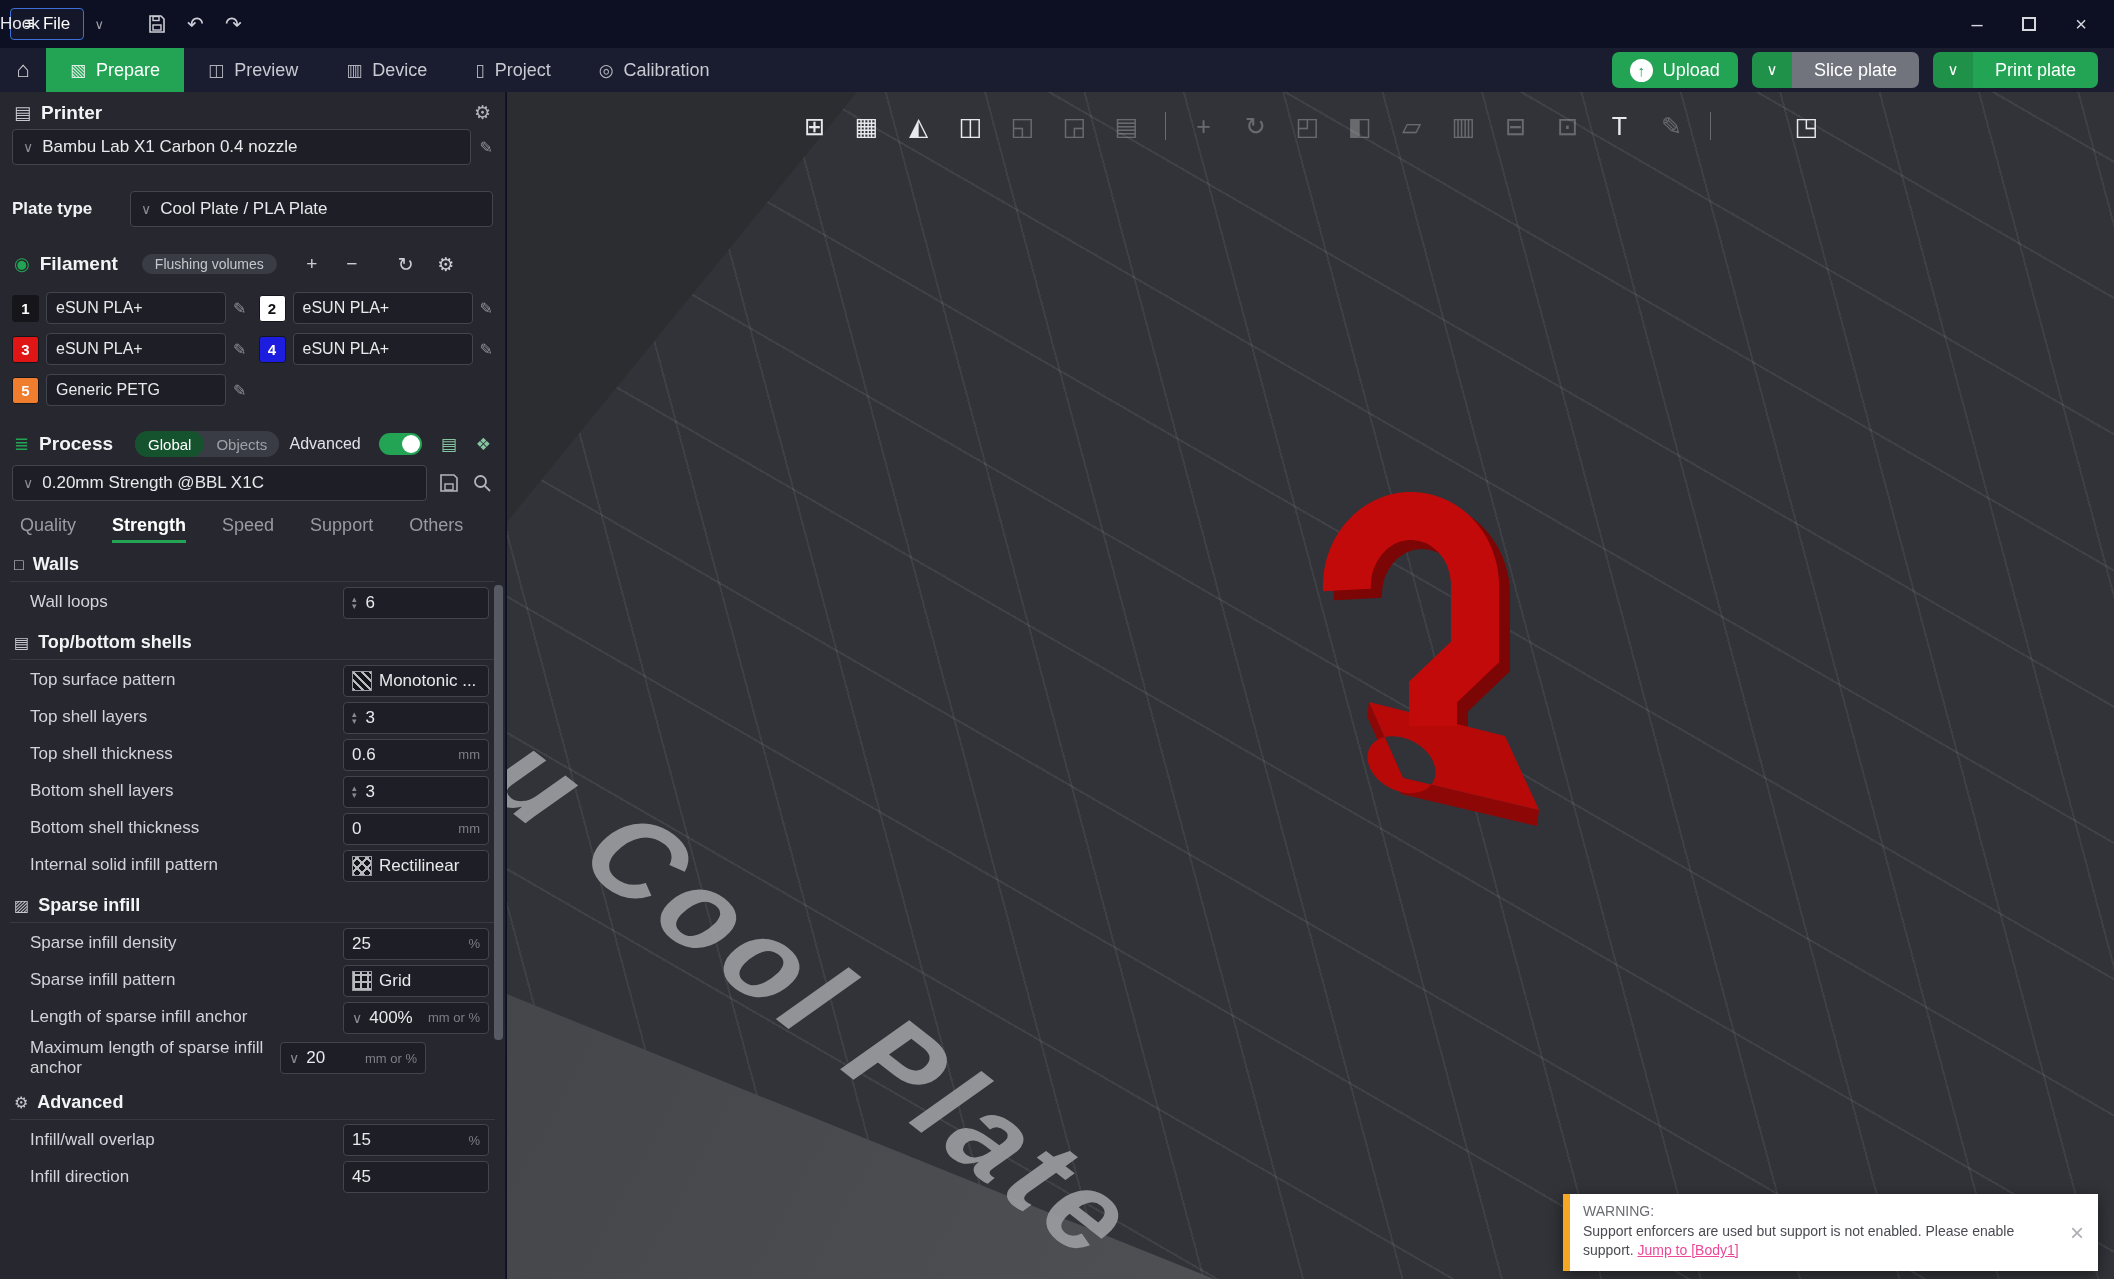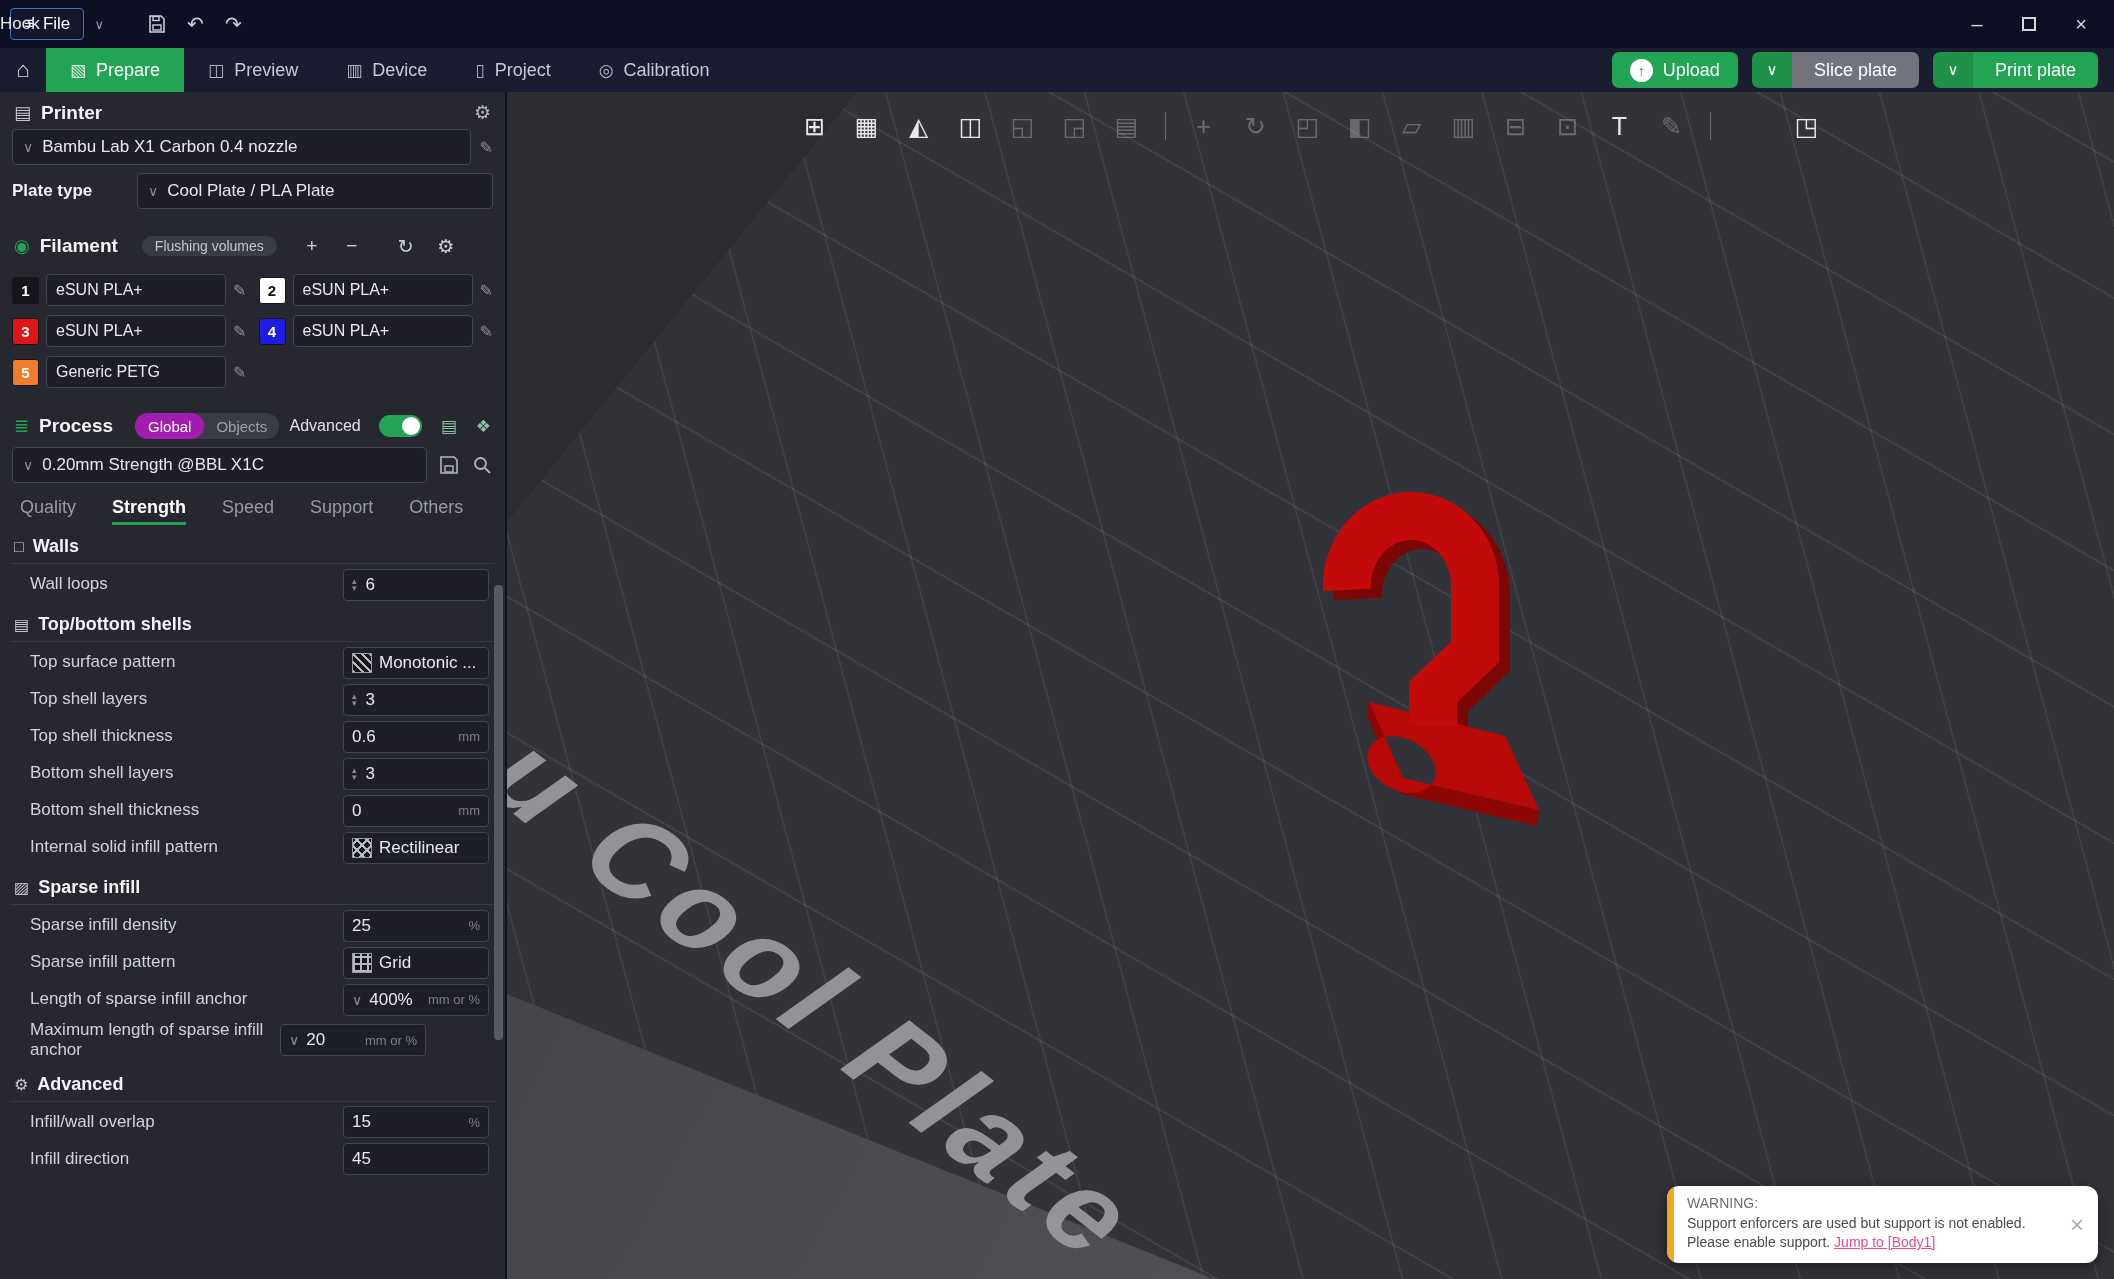--- a/index.html
+++ b/index.html
@@ -46,21 +46,21 @@
   .edit-ic{color:#8f9097;font-size:16px;cursor:pointer;flex:none}
   .plate-label{font-weight:bold;color:#f0f1f4;font-size:17px;width:116px;flex:none}
   .pill{background:#3a3c45;border-radius:13px;height:20px;padding:0 13px;font-size:14px;color:#c6c7cd;display:flex;align-items:center;cursor:pointer;margin-left:14px}
   .mini-btn{width:30px;height:28px;display:flex;align-items:center;justify-content:center;color:#cdced5;font-size:19px;cursor:pointer}
   .fil-row{display:flex;gap:12px;padding:0 12px;margin-top:9px}
   .fil-cell{display:flex;align-items:center;gap:7px;flex:1;min-width:0}
   .fil-cell.half{flex:0 0 calc(50% - 6px)}
   .badge{width:27px;height:27px;border-radius:3px;display:flex;align-items:center;justify-content:center;font-size:15px;font-weight:bold;flex:none;border:1px solid #15161b}
   .fil-field{flex:1;height:32px;border:1px solid #42444e;border-radius:4px;background:#1e1f26;display:flex;align-items:center;padding:0 9px;font-size:16px;min-width:0;cursor:pointer}
   .seg{display:flex;background:#3a3c45;border-radius:13px;height:26px;align-items:center;font-size:15px;margin-left:12px;cursor:pointer}
-  .seg .on{background:#a21caf;color:#fff;padding:12px 13px;height:26px;border-radius:13px;display:flex;align-items:center}
+  .seg .on{background:#14532d;color:#fff;padding:12px 13px;height:26px;border-radius:13px;display:flex;align-items:center}
   .seg .off{color:#9fa0a8;padding:0 12px}
   .adv-label{margin-left:auto;font-size:16px;color:#e2e3e8}
   .toggle{width:43px;height:22px;border-radius:11px;background:#23a455;position:relative;margin-left:8px;cursor:pointer;flex:none}
   .toggle::after{content:"";position:absolute;right:2px;top:2px;width:18px;height:18px;border-radius:50%;background:#fff}
   .mode-ic{color:#86c5a1;font-size:17px;margin-left:9px;cursor:pointer}
   .icon-svg{flex:none;cursor:pointer}
   .ptabs{display:flex;gap:36px;padding:14px 20px 0;height:42px}
   .ptab{font-size:18px;color:#9a9ba2;padding-bottom:9px;cursor:pointer}
   .ptab.active{color:#fff;font-weight:bold;border-bottom:3px solid #23a455}
   .params{position:relative;margin-top:2px}
@@ -93,21 +93,21 @@
   .plate-text{position:absolute;left:-235px;top:395px;font-size:118px;font-weight:bold;font-style:italic;
     color:#9b9c9f;letter-spacing:8px;white-space:nowrap;transform:rotate(38deg) skewX(-6deg);transform-origin:0 0;opacity:.92}
   .vp-toolbar{position:absolute;left:0;right:0;top:8px;display:flex;align-items:center;justify-content:center;gap:8px;height:52px}
   .vt-btn{width:44px;height:44px;display:flex;align-items:center;justify-content:center;color:#e8e9ec;font-size:25px;cursor:pointer;border-radius:5px}
   .vt-btn.dim{opacity:.3}
   .vt-sep{width:1px;height:28px;background:#6a6b70;margin:0 8px}
   .vt-btn.apart{margin-left:58px}
   .hook{position:absolute;left:800px;top:348px}
 
   
-  .toast{position:absolute;right:16px;bottom:16px;width:431px;background:#fff;border-radius:12px;
+  .toast{position:absolute;right:16px;bottom:8px;width:535px;background:#fff;border-radius:0;
     box-shadow:0 3px 14px rgba(0,0,0,.45);display:flex;overflow:hidden}
   .toast-bar{width:7px;background:#f5a623;flex:none}
   .toast-body{padding:9px 6px 11px 13px;flex:1}
   .toast-title{font-size:14px;color:#6b6c72;margin-bottom:3px}
   .toast-msg{font-size:14px;color:#4a4b50;line-height:1.35}
   .toast-link{color:#ec4899;text-decoration:underline;cursor:pointer}
   .toast-close{width:42px;display:flex;align-items:center;justify-content:center;color:#aeb0b6;font-size:24px;cursor:pointer;flex:none}
 </style>
 </head>
 <body>
@@ -198,21 +198,21 @@
     <span class="sec-title">Printer</span>
     <span class="gear">⚙</span>
   </div>
   <div class="row" style="gap:9px">
     <div class="combo" style="flex:1">
       <span class="dd">∨</span>
       <span>Bambu Lab X1 Carbon 0.4 nozzle</span>
     </div>
     <span class="edit-ic">✎</span>
   </div>
-  <div class="row" style="margin-top:8px;gap:9px">
+  <div class="row" style="margin-top:26px;gap:2px">
     <span class="plate-label">Plate type</span>
     <div class="combo" style="flex:1">
       <span class="dd">∨</span>
       <span>Cool Plate / PLA Plate</span>
     </div>
   </div>
 
   <div class="sec-head" style="margin-top:14px">
     <span class="sec-icon green">◉</span>
     <span class="sec-title">Filament</span>

